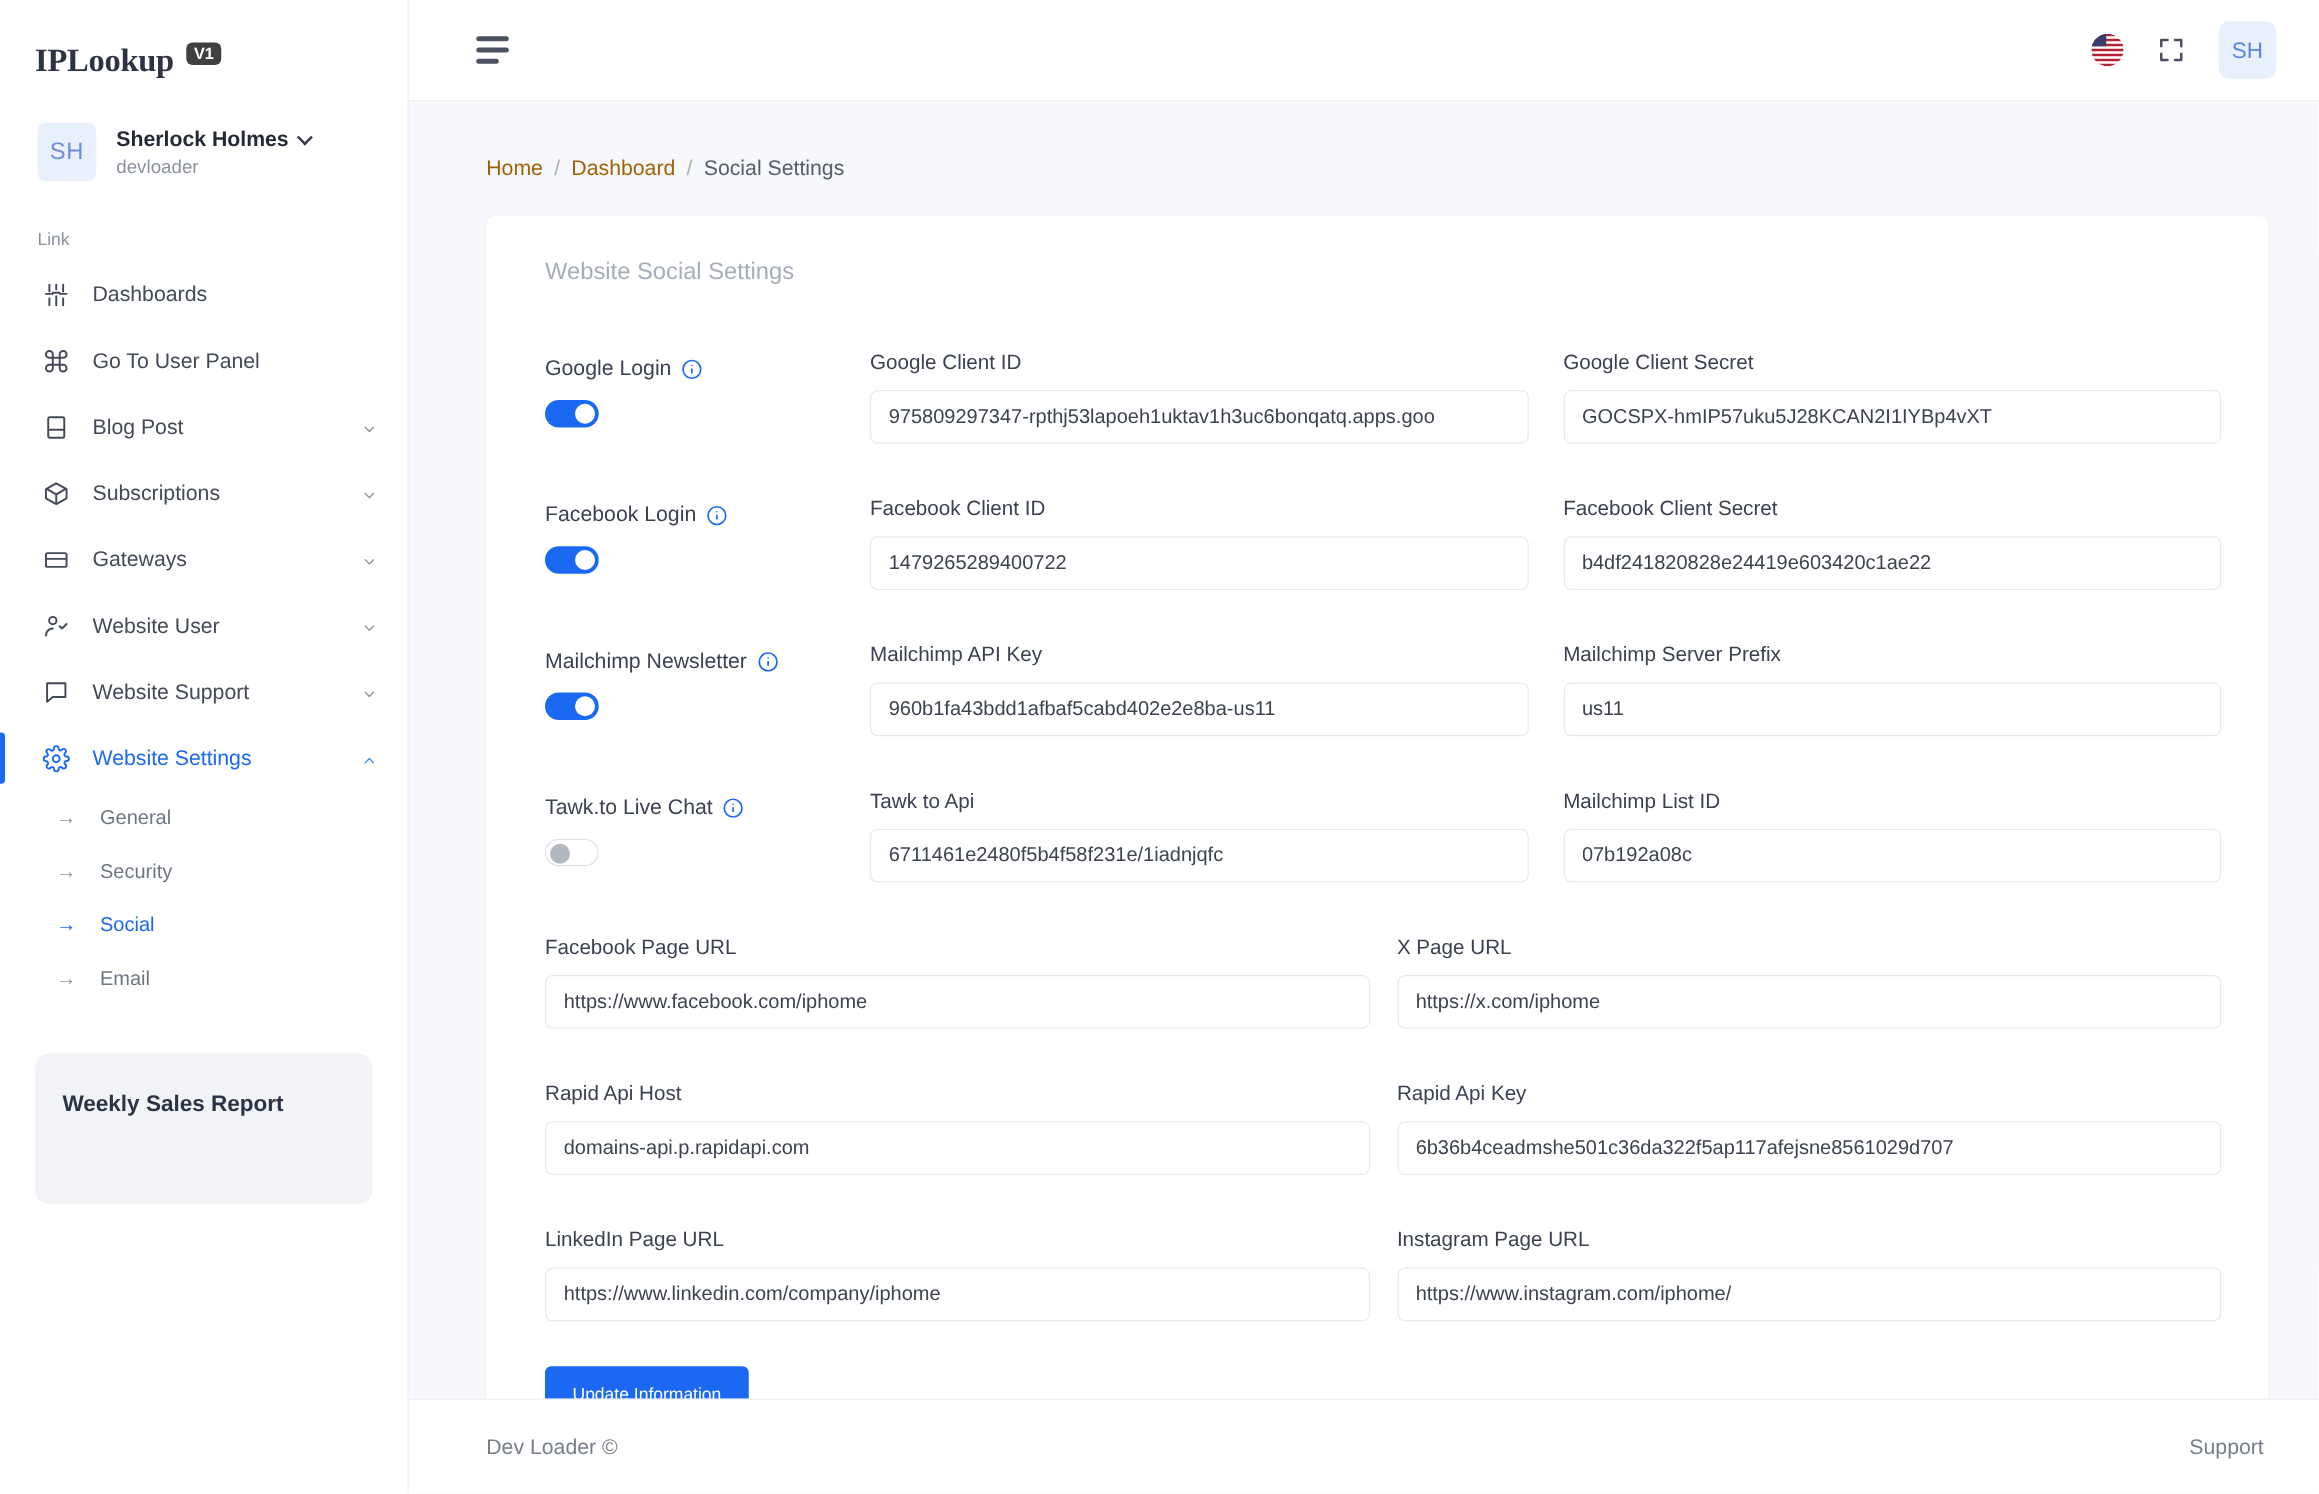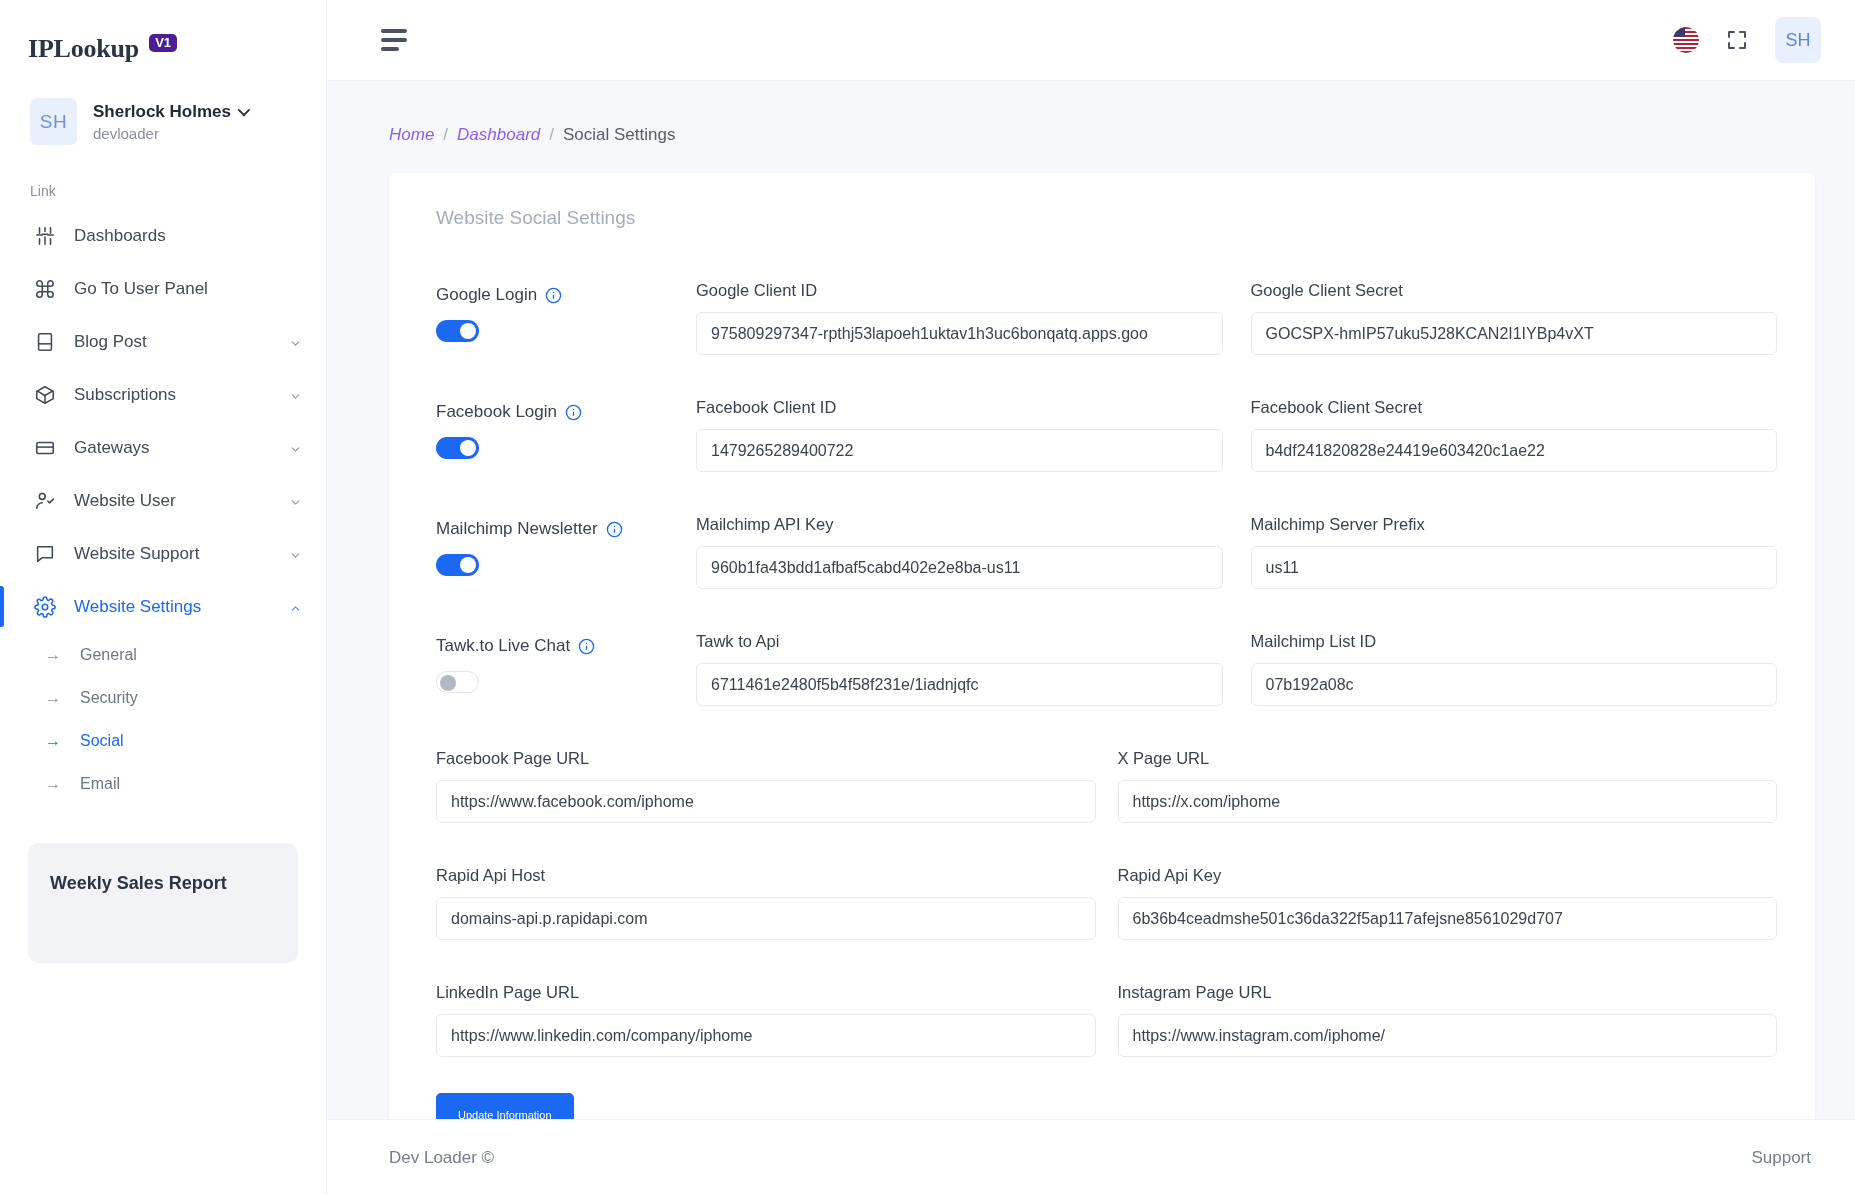--- a/index.html
+++ b/index.html
@@ -20,21 +20,21 @@
     flex: 0 0 327px;
     overflow: hidden;
   }
   .brand {
     display: flex; align-items: center; gap: 10px;
     padding: 26px 0 0 28px;
     height: 72px;
   }
   .brand-name { font-size: 26px; font-weight: 700; color: #2b3445; letter-spacing: -0.2px; font-family: Liberation Serif, serif; }
   .brand-badge {
-    background: #4c1d95; color: #fff; font-size: 13px; font-weight: 700;
+    background: #404040; color: #fff; font-size: 13px; font-weight: 700;
     border-radius: 5px; padding: 2px 6px; line-height: 1.15; margin-top: -12px;
   }
   .profile { display: flex; align-items: center; gap: 16px; padding: 26px 0 0 30px; }
   .avatar-sq {
     width: 47px; height: 47px; border-radius: 7px; background: #e8f0fe;
     display: flex; align-items: center; justify-content: center;
     color: #6f8ed6; font-size: 19px; font-weight: 500; letter-spacing: .5px;
   }
   .profile-texts { display: flex; flex-direction: column; gap: 3px; }
   .profile-name { font-size: 17px; color: #232a35; font-weight: 600; display: flex; align-items: center; gap: 7px; }
@@ -88,21 +88,21 @@
   .flag { width: 26px; height: 26px; border-radius: 50%; overflow: hidden; position: relative; cursor: pointer; }
   .expand-ico { width: 24px; height: 24px; cursor: pointer; }
   .avatar-top {
     width: 46px; height: 46px; border-radius: 8px; background: #e8f0fe;
     display:flex; align-items:center; justify-content:center;
     color:#5b86e0; font-size:18px; font-weight:500; cursor: pointer;
   }
 
   .content { flex: 1 1 auto; overflow: hidden; padding: 0 0 0 0; }
   .breadcrumb { display: flex; align-items: center; gap: 9px; font-size: 17px; padding: 44px 0 0 62px; }
-  .breadcrumb a { color: #8b5cf6; text-decoration: none; cursor: pointer; font-style: italic; }
+  .breadcrumb a { color: #a16207; text-decoration: none; cursor: pointer; }
   .breadcrumb .sep { color: #a9b0ba; }
   .breadcrumb .cur { color: #555d69; }
 
   .card {
     margin: 28px 40px 0 62px; background: #ffffff; border-radius: 7px;
     box-shadow: 0 1px 3px rgba(25,35,60,.06); padding: 34px 38px 44px 24px;
     min-height: 890px;
   }
   .card-title { font-size: 19px; color: #a6adb8; padding: 0 0 0 23px; font-weight: 400; }
 
@@ -125,21 +125,21 @@
     font-family: "Liberation Sans", sans-serif; outline: none;
   }
   .f-input::placeholder { color: #aab0ba; }
   .row-gap { height: 43px; }
 
   .grid2 { display: grid; grid-template-columns: 1fr 1fr; column-gap: 22px; }
   .g2-block { margin-bottom: 0; }
 
   .btn-primary {
     margin-top: 36px; background: #1b68f2; color: #fff; border: none; border-radius: 5px;
-    height: 44px; padding: 0 22px; font-size: 11px; cursor: pointer;
+    height: 44px; padding: 0 22px; font-size: 14px; cursor: pointer;
     font-family: "Liberation Sans", sans-serif;
   }
 
   .footer {
     height: 76px; background: #fff; display: flex; align-items: center;
     justify-content: space-between; padding: 0 44px 0 62px; flex: 0 0 76px;
     border-top: 1px solid #eef0f4;
   }
   .footer-left, .footer-right { font-size: 17px; color: #767e8b; }
   .footer-right { cursor: pointer; }

